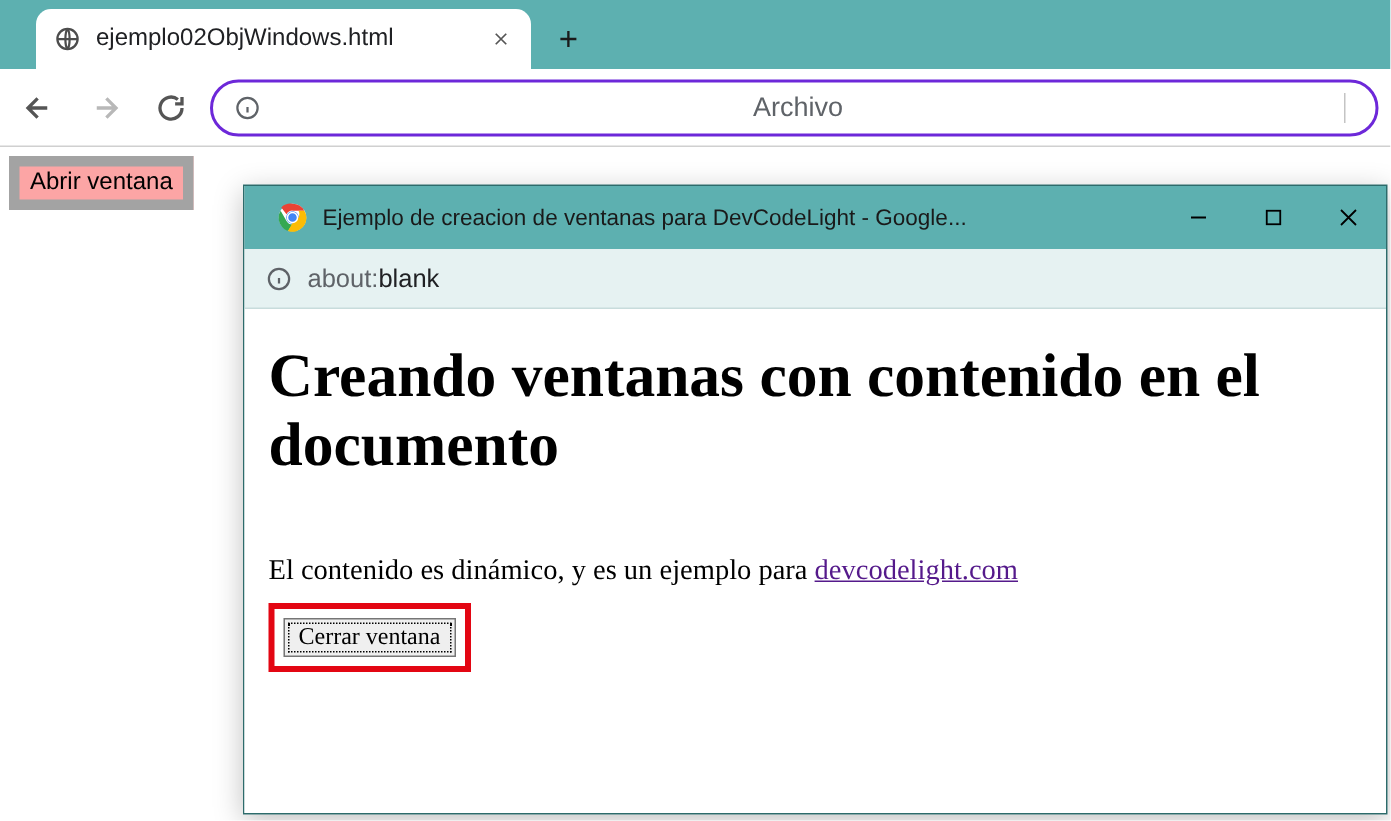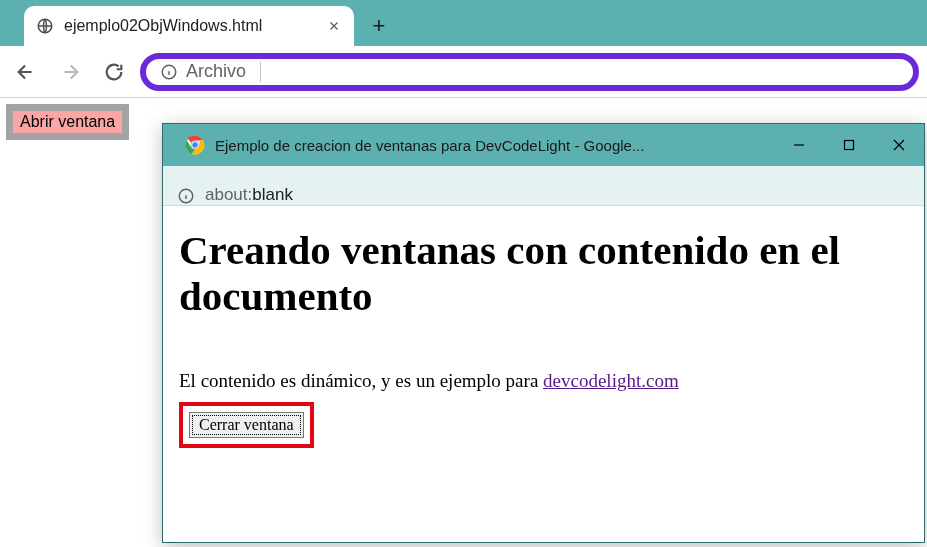--- a/index.html
+++ b/index.html
@@ -64,30 +64,31 @@
     .nav-btn {
       width: 36px; height: 36px; display: flex; align-items: center; justify-content: center;
       color: #555;
       cursor: pointer;
     }
     .nav-btn.disabled { color: #b8b8b8; cursor: default; }
     .nav-btn svg { width: 22px; height: 22px; }
     .addr {
       flex: 1;
       height: 38px;
-      border: 6px solid #6d28d9;
+      border: 2px solid #6d28d9;
       border-radius: 20px;
       display: flex;
       align-items: center;
       padding: 0 14px;
       gap: 8px;
       color: #555;
       font-size: 18px;
       overflow:hidden;
       white-space:nowrap;
+      justify-content:space-between;
     }
     .addr-info {
       width:18px; height:18px; display:flex; align-items:center; justify-content:center;
     }
     .addr-file-label { color:#5f6368; }
     .addr-sep { width:1px; height:20px; background:#c4c4c4; margin:0 6px; }
     .addr-url { color:#202124; }
     .page {
       position: relative;
       background: #fff;
@@ -140,21 +141,21 @@
       width: 50px; height: 42px; display:flex; align-items:center; justify-content:center;
       color:#1a1a1a;
       cursor: pointer;
     }
     .win-ctrl svg { width:12px; height:12px; }
     .popup-addr {
       height: 40px;
       background: #e6f2f2;
       border-bottom: 1px solid #c8dcdc;
       display:flex;
-      align-items:flex-end;
+      align-items:center;
       padding: 0 14px;
       gap: 10px;
       font-size: 17px;
     }
     .popup-addr .addr-info svg { width:18px;height:18px; }
     .popup-url .about { color:#5f6368; }
     .popup-url .blank { color:#202124; }
     .popup-body {
       flex:1;
       background:#fff;

